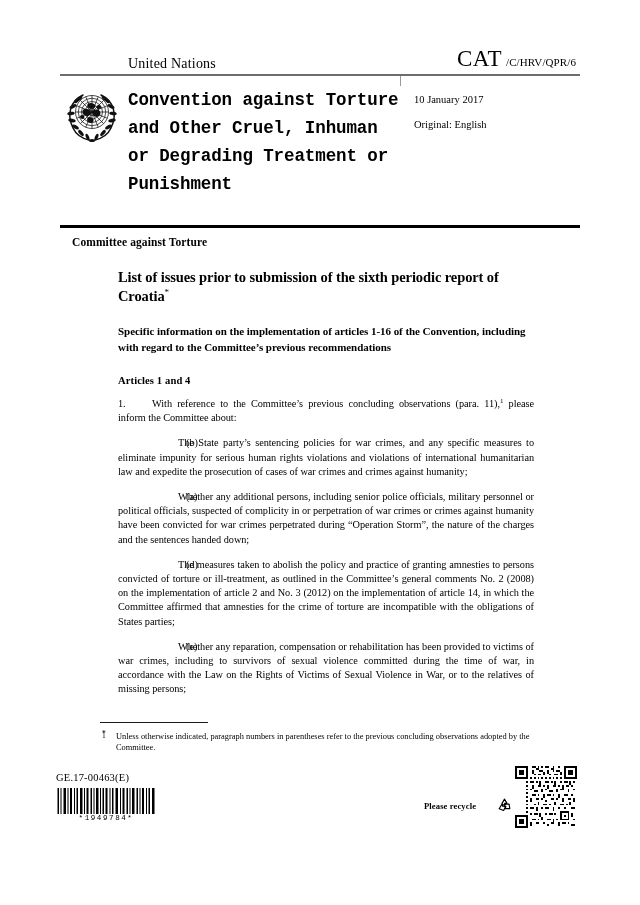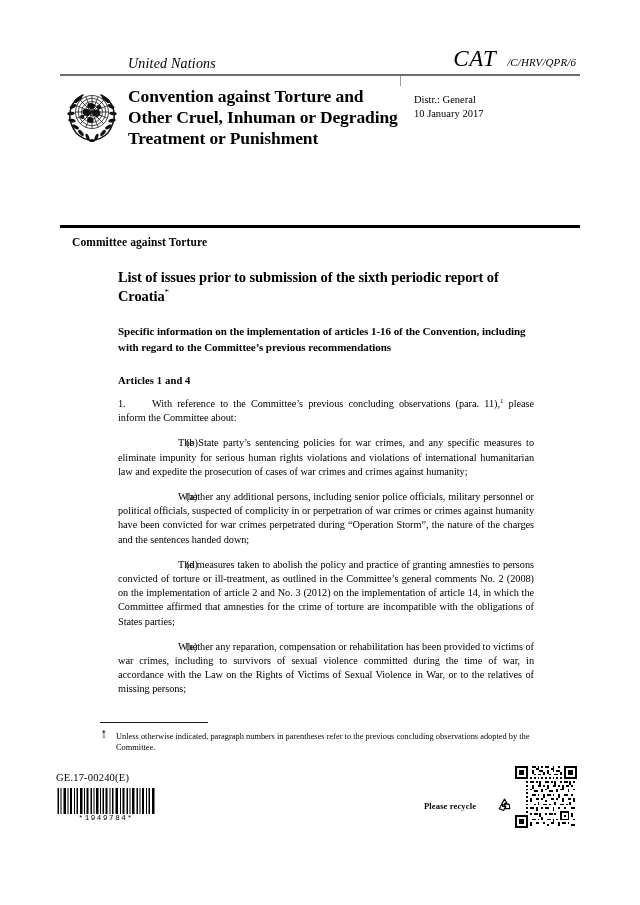--- a/index.html
+++ b/index.html
@@ -30,21 +30,20 @@
     position: absolute;
     left: 60px;
     top: 48px;
     width: 520px;
   }
   .un-line {
     display: flex;
     align-items: flex-end;
     justify-content: space-between;
     height: 24px;
-    font-style: italic;
   }
   .un-name {
     font-family: "Liberation Serif", serif;
     font-size: 14px;
     letter-spacing: .2px;
     padding-left: 68px;
   }
   .symbol-wrap {
     display: flex;
     align-items: baseline;
@@ -53,21 +52,21 @@
   .symbol-main {
     font-family: "Liberation Serif", serif;
     font-size: 23px;
     letter-spacing: .5px;
     margin-top: 45px;
   }
   .symbol-suffix {
     font-family: "Liberation Serif", serif;
     font-size: 11px;
     letter-spacing: .1px;
-    margin-left: 11px;
+    margin-left: 4px;
   }
   .rule-top {
     margin-top: 2px;
     height: 2px;
     background: #6d6d6d;
     width: 520px;
   }
   .rule-bottom {
     position: absolute;
     left: 60px;
@@ -86,24 +85,24 @@
   .emblem-cell {
     width: 68px;
     flex: 0 0 68px;
     padding-top: 2px;
   }
   .title-cell {
     flex: 1 1 auto;
     padding-top: 1px;
   }
   .conv-title {
-    font-family: Liberation Serif, serif;
+    font-family: Liberation Mono, monospace;
     font-weight: bold;
     font-size: 17.5px;
-    line-height: 21px;
+    line-height: 28px;
     letter-spacing: -.1px;
   }
   .meta-cell {
     width: 180px;
     flex: 0 0 180px;
     padding-top: 8px;
     padding-left: 14px;
     font-size: 10.5px;
     line-height: 14px;
     box-sizing: border-box;
@@ -350,23 +349,23 @@
             <ellipse cx="64" cy="107" rx="6" ry="3"></ellipse>
           </g>
         </svg>
       </div>
 
       <div class="title-cell">
         <div class="conv-title">Convention against Torture and Other Cruel, Inhuman or Degrading Treatment or Punishment</div>
       </div>
 
       <div class="meta-cell">
-        <div>Distr.: General</div>
         <div>10 January 2017</div>
         <div class="meta-gap"></div>
+        <div>Original: English</div>
       </div>
     </div>
   </div>
 
   <div class="rule-bottom"></div>
 
   <div class="committee">Committee against Torture</div>
 
   <div class="content">
 
@@ -391,21 +390,21 @@
   <div class="fn-rule"></div>
   <div class="footnotes">
     <div class="fn">
       <span class="marker">*</span>
     </div>
     <div class="fn">
       <span class="marker num">1</span><span>Unless otherwise indicated, paragraph numbers in parentheses refer to the previous concluding observations adopted by the Committee.</span>
     </div>
   </div>
 
-  <div class="doc-number">GE.17-00240(E)</div>
+  <div class="doc-number">GE.17-00463(E)</div>
 
   <svg class="barcode" viewBox="0 0 200 52" preserveAspectRatio="none">
     <rect x="0" y="0" width="200" height="52" fill="#fff"></rect>
     <g fill="#000">
       <rect x="3" y="0" width="3" height="52"></rect>
       <rect x="9" y="0" width="2" height="52"></rect>
       <rect x="15" y="0" width="5" height="52"></rect>
       <rect x="23" y="0" width="2" height="52"></rect>
       <rect x="28" y="0" width="4" height="52"></rect>
       <rect x="36" y="0" width="2" height="52"></rect>

